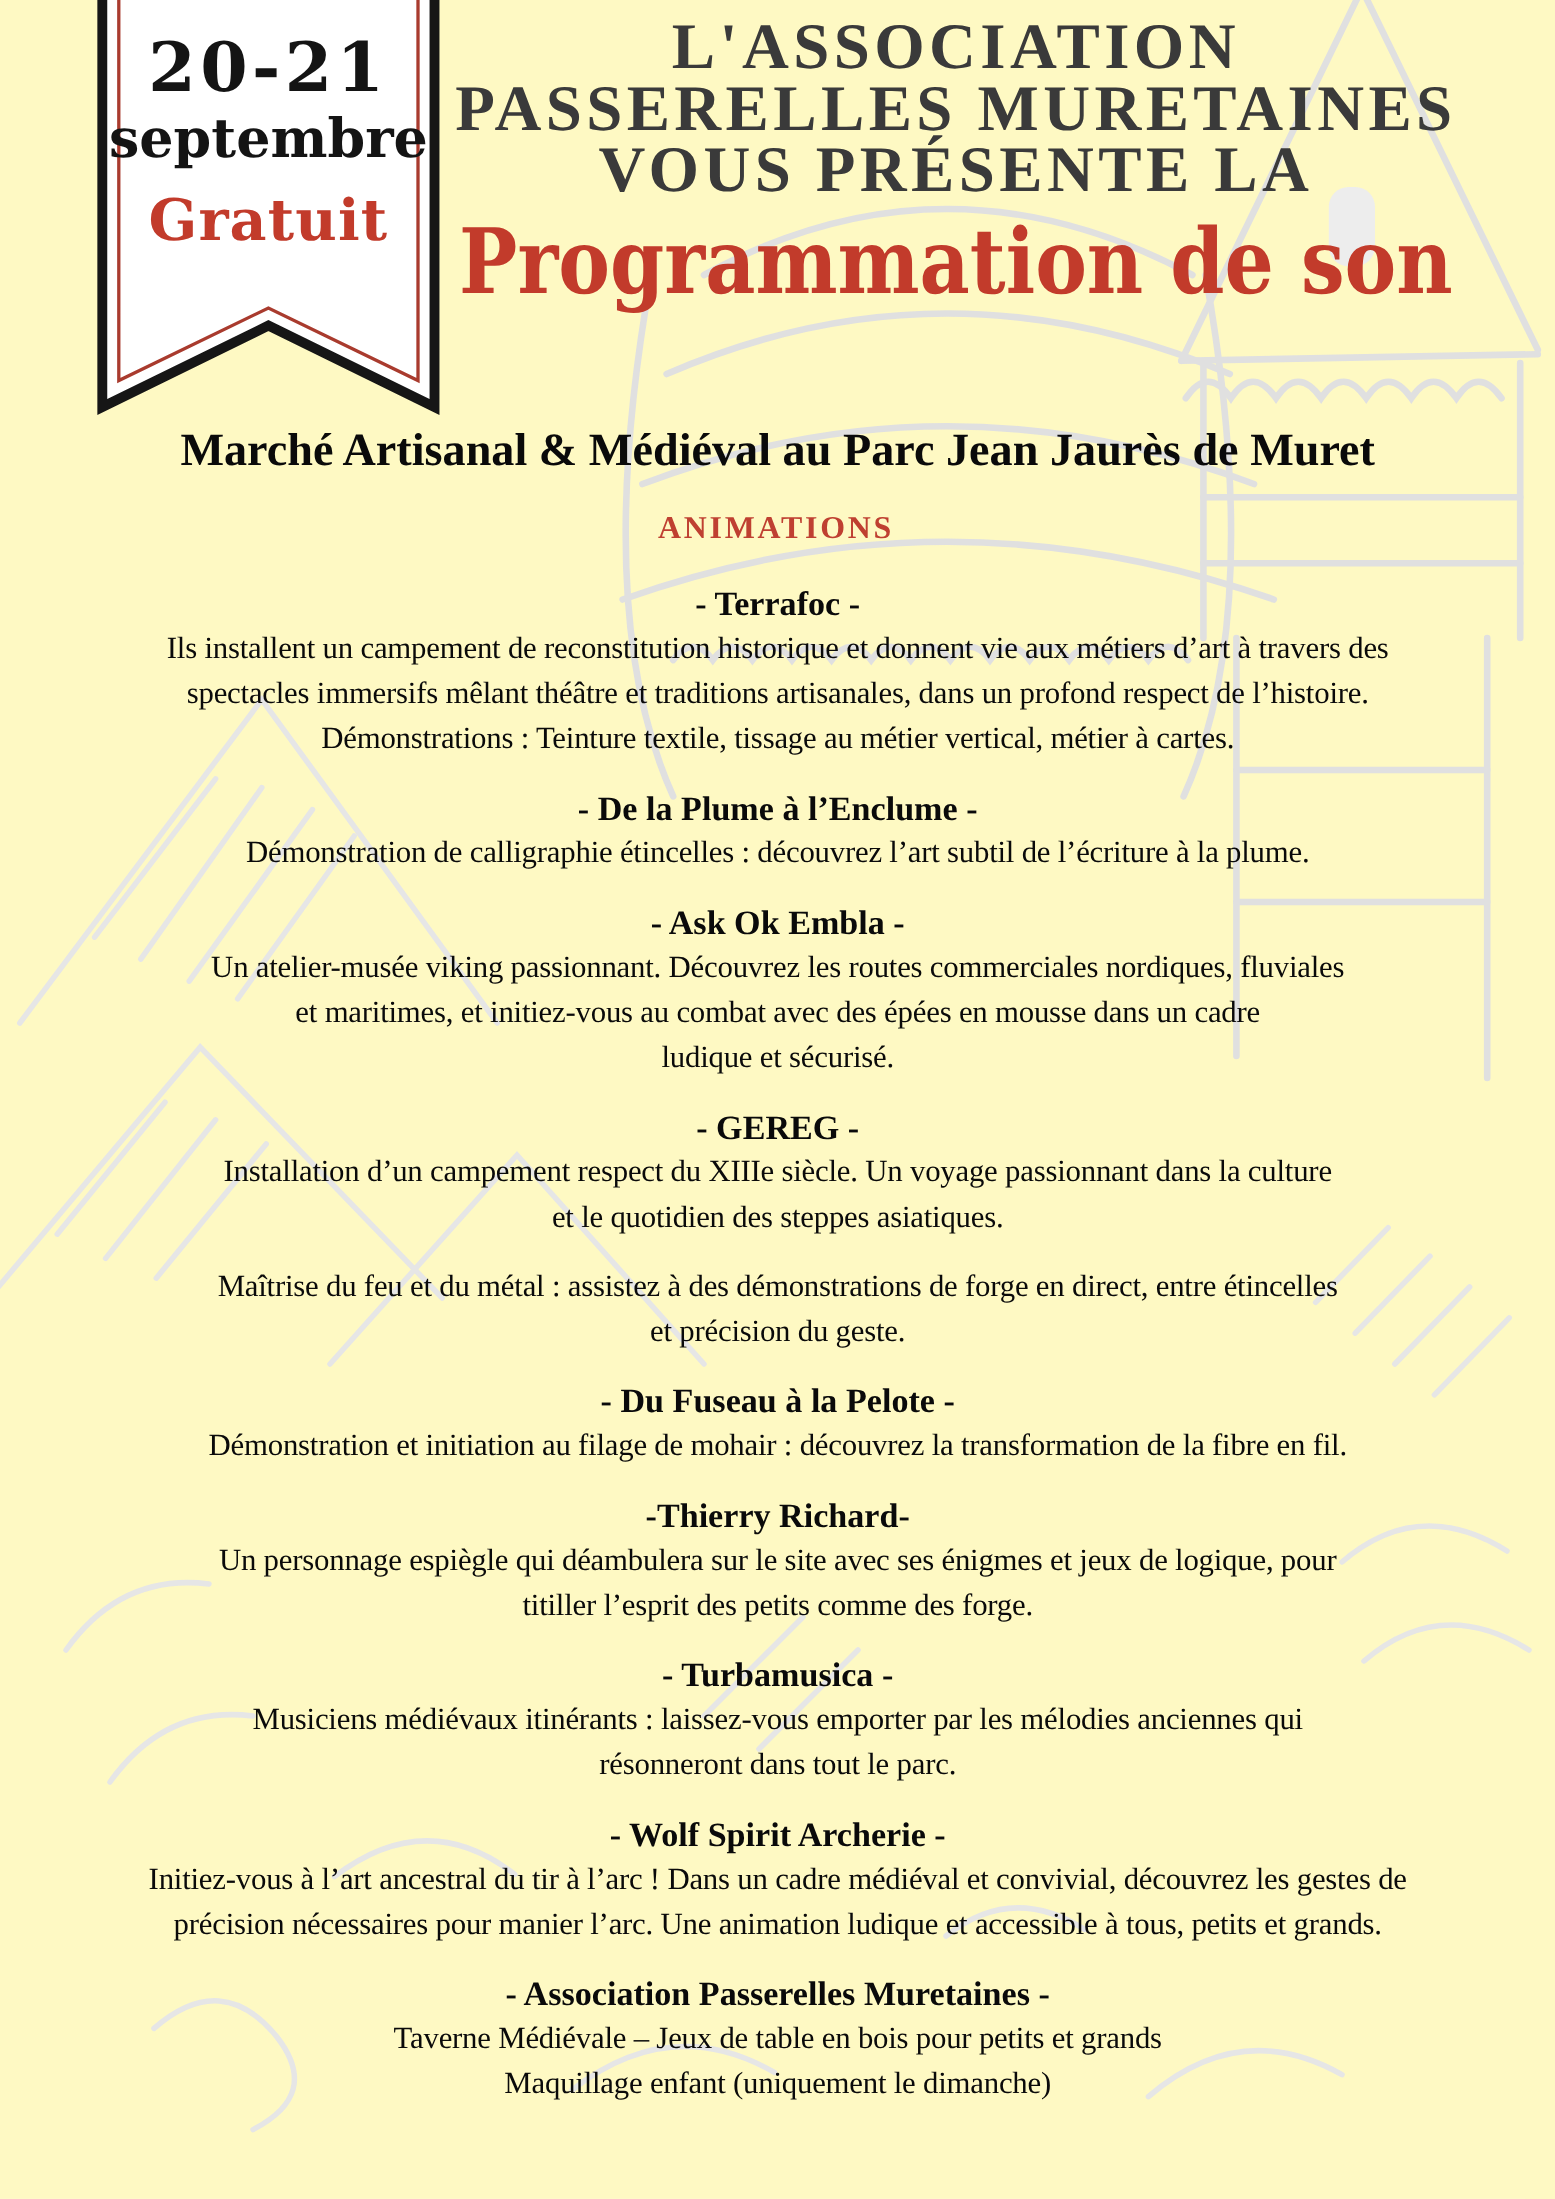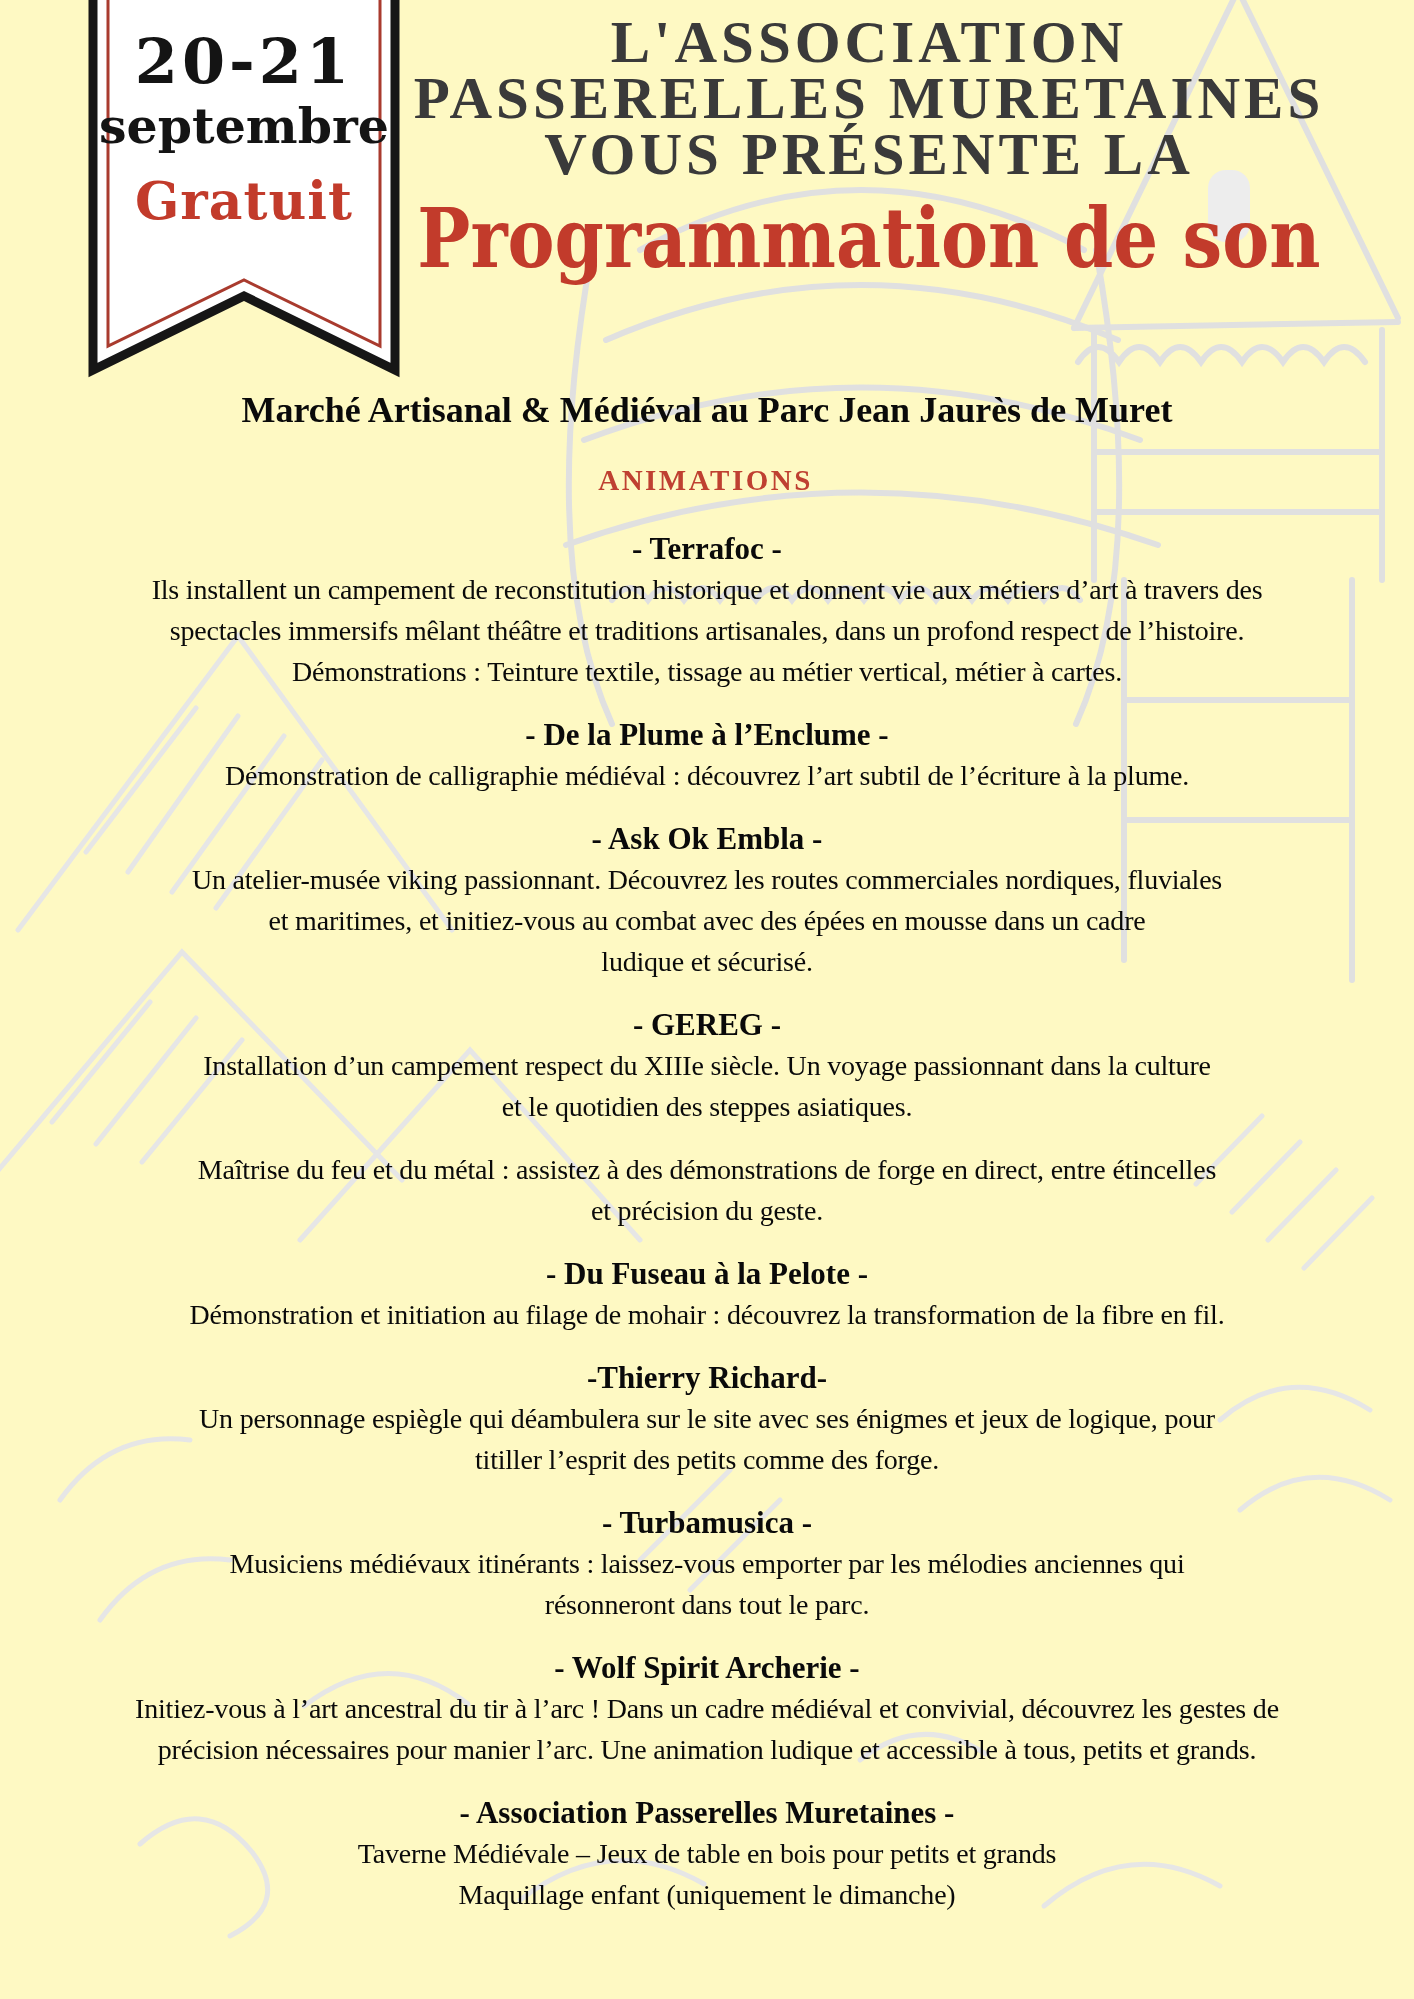--- a/index.html
+++ b/index.html
@@ -43,21 +43,21 @@
   .program-title{
     margin:8px 0 0 0;
     font-family:"DejaVu Serif", serif;
     font-size:82px;line-height:96px;font-weight:bold;color:#c23b2b;
     transform:scaleX(0.86);transform-origin:50% 50%;
     white-space:nowrap;
   }
   
   .subtitle{
     position:absolute;top:382px;left:0;right:0;z-index:2;
-    text-align:center;font-size:36px;line-height:56px;font-weight:bold;color:#0a0a0a;
+    text-align:center;font-size:42px;line-height:56px;font-weight:bold;color:#0a0a0a;
   }
   .section-label{
     position:absolute;top:460px;left:0;right:3px;z-index:2;
     text-align:center;font-size:29px;line-height:40px;font-weight:bold;
     letter-spacing:2.5px;color:#bf4031;
   }
   
   .animations{
     position:absolute;top:528px;left:14px;right:14px;z-index:2;text-align:center;
   }
@@ -141,21 +141,21 @@
 
   <main class="animations">
     <section class="animation-block">
       <h2 class="animation-name">- Terrafoc -</h2>
       <p class="animation-desc">Ils installent un campement de reconstitution historique et donnent vie aux métiers d’art à travers des
 spectacles immersifs mêlant théâtre et traditions artisanales, dans un profond respect de l’histoire.
 Démonstrations : Teinture textile, tissage au métier vertical, métier à cartes.</p>
     </section>
     <section class="animation-block">
       <h2 class="animation-name">- De la Plume à l’Enclume -</h2>
-      <p class="animation-desc">Démonstration de calligraphie médiéval : découvrez l’art subtil de l’écriture à la plume.</p>
+      <p class="animation-desc">Démonstration de calligraphie étincelles : découvrez l’art subtil de l’écriture à la plume.</p>
     </section>
     <section class="animation-block">
       <h2 class="animation-name">- Ask Ok Embla -</h2>
       <p class="animation-desc">Un atelier-musée viking passionnant. Découvrez les routes commerciales nordiques, fluviales
 et maritimes, et initiez-vous au combat avec des épées en mousse dans un cadre
 ludique et sécurisé.</p>
     </section>
     <section class="animation-block">
       <h2 class="animation-name">- GEREG -</h2>
       <p class="animation-desc">Installation d’un campement respect du XIIIe siècle. Un voyage passionnant dans la culture

